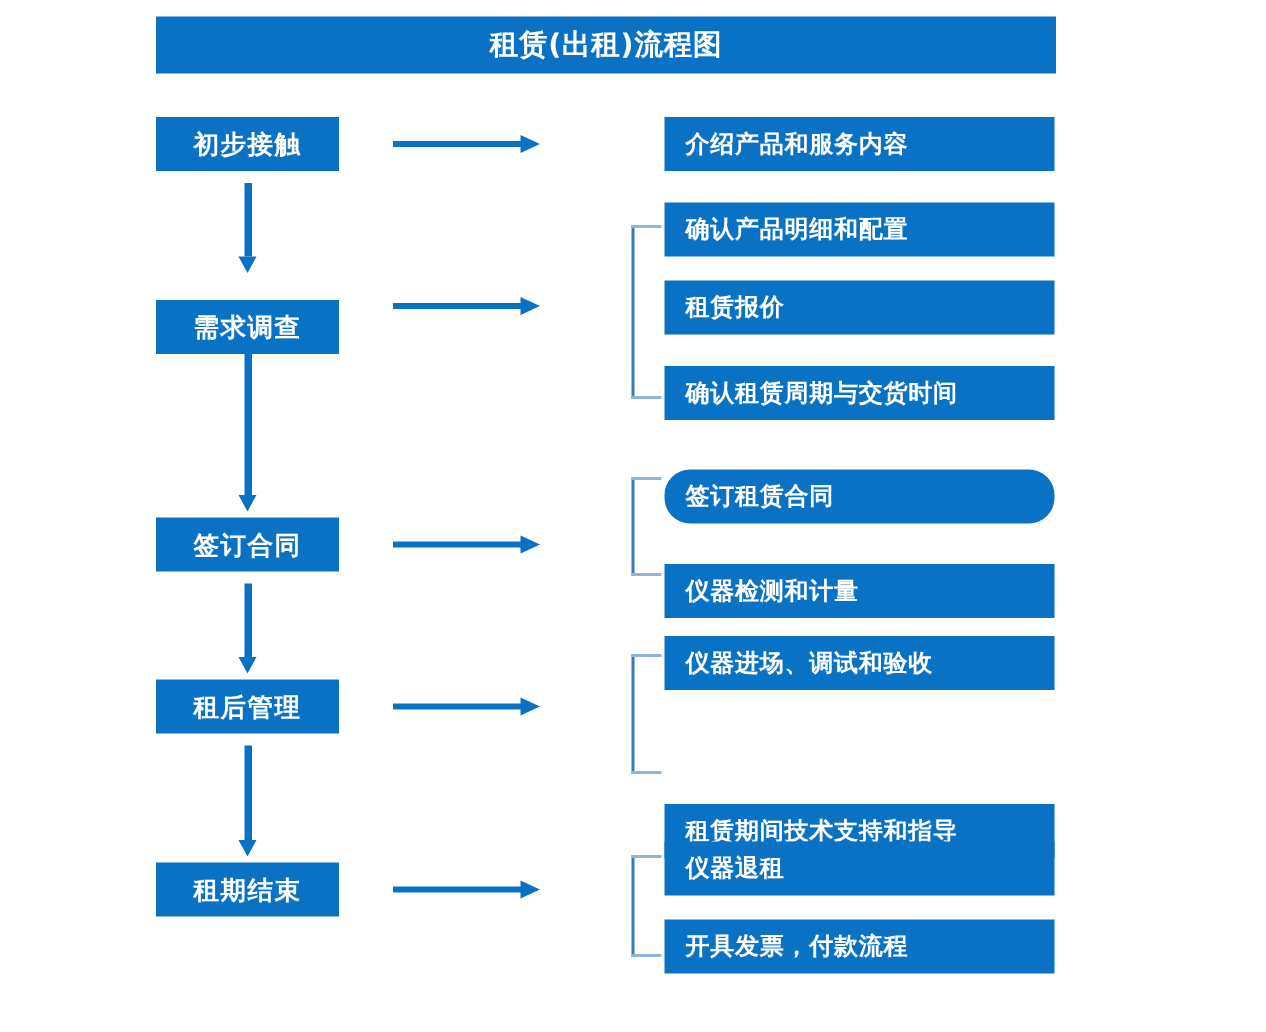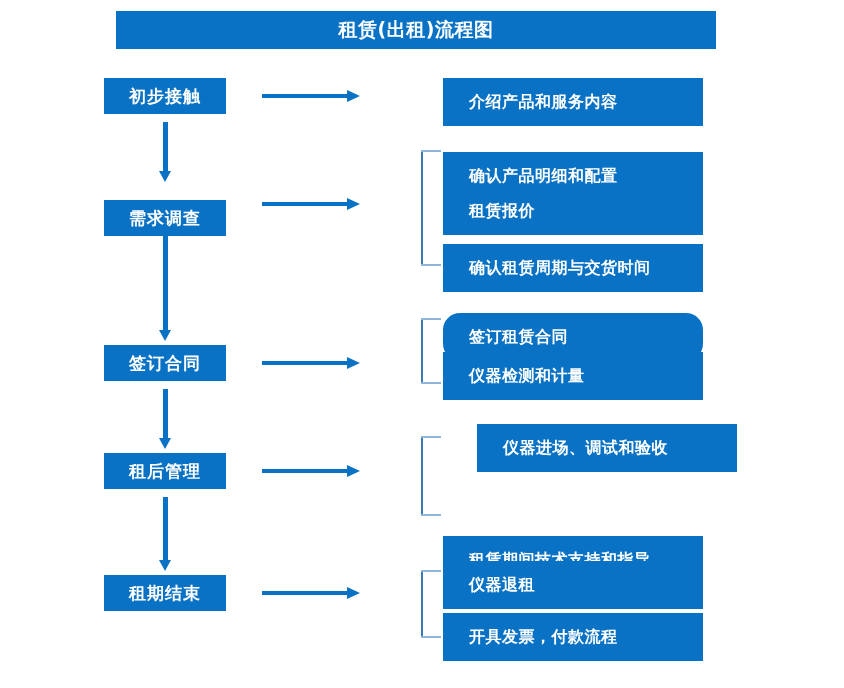--- a/index.html
+++ b/index.html
@@ -14,21 +14,21 @@
     position: relative;
     width: 844px;
     height: 688px;
     background: #ffffff;
     overflow: hidden;
   }
 
   
   .title-banner {
     position: absolute;
-    left: 116px;
+    left: 104px;
     top: 11px;
     width: 600px;
     height: 38px;
     background: #0a72c4;
     color: #ffffff;
     display: flex;
     align-items: center;
     justify-content: center;
     font-size: 19px;
     font-weight: bold;
@@ -49,28 +49,28 @@
     font-size: 17px;
     font-weight: bold;
     letter-spacing: 1px;
   }
 
   
   .detail-box {
     position: absolute;
     left: 443px;
     width: 260px;
-    height: 48px;
+    height: 36px;
     background: #0a72c4;
     color: #ffffff;
     display: flex;
     align-items: center;
     font-size: 16px;
     font-weight: bold;
-    padding-left: 26px;
+    padding-left: 14px;
     box-sizing: border-box;
     letter-spacing: 0.5px;
   }
 
   
   .h-arrow {
     position: absolute;
     left: 262px;
     width: 98px;
     height: 14px;
@@ -223,31 +223,31 @@
   </div>
 
   <div class="bracket" style="top:570px; height:68px;">
     <span class="spine"></span>
     <span class="tick top"></span>
     <span class="tick bottom"></span>
   </div>
 
   <div class="detail-box" style="top:78px;">介绍产品和服务内容</div>
 
-  <div class="detail-box" style="top:135px;margin-top:17px;">确认产品明细和配置</div>
+  <div class="detail-box" style="top:135px;">确认产品明细和配置</div>
 
   <div class="detail-box" style="top:187px;">租赁报价</div>
 
   <div class="detail-box" style="top:244px;">确认租赁周期与交货时间</div>
 
   <div class="detail-box" style="top:313px;border-radius:17px;">签订租赁合同</div>
 
-  <div class="detail-box" style="top:352px;">仪器检测和计量</div>
-
-  <div class="detail-box" style="top:424px;margin-left:34px;">仪器进场、调试和验收</div>
+  <div class="detail-box" style="top:376px;">仪器检测和计量</div>
+
+  <div class="detail-box" style="top:424px;">仪器进场、调试和验收</div>
 
   <div class="detail-box" style="top:492px;margin-top:44px;">租赁期间技术支持和指导</div>
 
   <div class="detail-box" style="top:561px;">仪器退租</div>
 
   <div class="detail-box" style="top:613px;text-align:right;">开具发票，付款流程</div>
 
 </div>
 
 </body></html>

